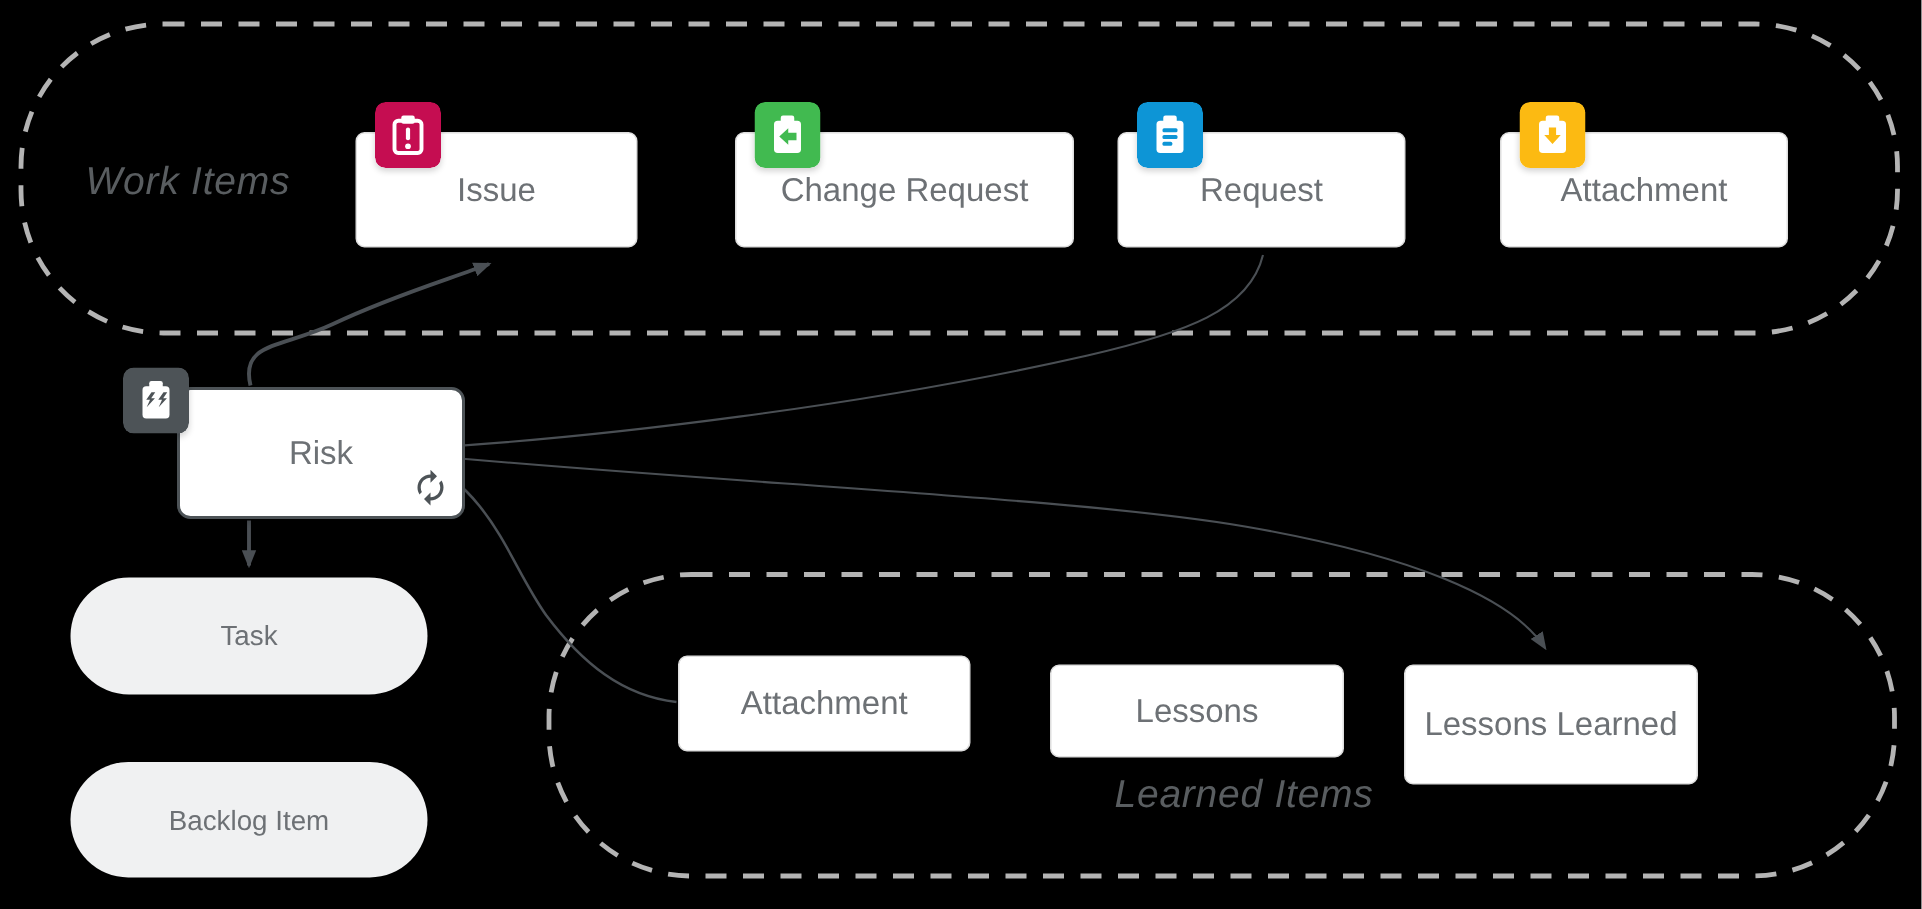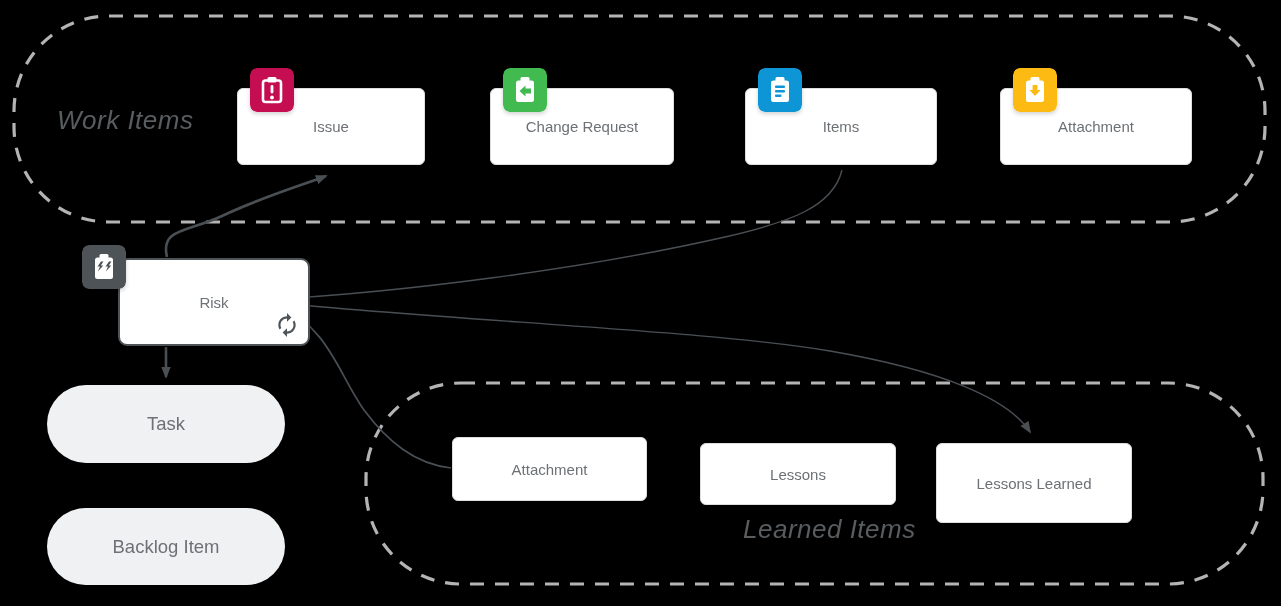--- a/index.html
+++ b/index.html
@@ -5,21 +5,21 @@
   html,body{margin:0;padding:0;background:#ffffff;}
   .canvas{
     position:relative;width:1281px;height:606px;background:#000000;
     font-family:"Liberation Sans",sans-serif;overflow:hidden;
   }
   svg.layer{position:absolute;left:0;top:0;z-index:1;}
   .card{
     position:absolute;background:#ffffff;border:1px solid #dedede;border-radius:6px;
     box-shadow:0 2px 5px rgba(0,0,0,.13);
     display:flex;align-items:center;justify-content:center;
-    color:#6d7175;font-size:15px;font-weight:400;z-index:2;box-sizing:border-box;
+    color:#6d7175;font-size:22px;font-weight:400;z-index:2;box-sizing:border-box;
   }
   .risk-card{border:2.5px solid #4d5357;border-radius:9px;box-shadow:0 2px 6px rgba(0,0,0,.18);margin-left:48px;}
   .pill{
     position:absolute;background:#f0f1f2;border-radius:40px;
     display:flex;align-items:center;justify-content:center;
     color:#6d7175;font-size:18.5px;z-index:2;
   }
   .node-icon{
     position:absolute;width:44px;height:44px;z-index:3;border-radius:7px;
     box-shadow:0 2px 4px rgba(0,0,0,.18);
@@ -58,32 +58,32 @@
     <span>Issue</span>
   </div>
   <svg class="node-icon" style="left:250px;top:68px;" viewBox="0 0 44 44">
     <rect width="44" height="44" rx="7" fill="#c50d51"></rect>
     <rect x="13" y="12.5" width="18" height="21.5" rx="2.5" fill="none" stroke="#ffffff" stroke-width="2.6"></rect>
     <rect x="17.5" y="9" width="9" height="5.5" rx="1.5" fill="#ffffff"></rect>
     <rect x="20.6" y="17" width="2.8" height="8.5" rx="1.4" fill="#ffffff"></rect>
     <circle cx="22" cy="29.5" r="1.9" fill="#ffffff"></circle>
   </svg>
 
-  <div class="card" style="left:490px;top:88px;width:184px;height:77px;">
+  <div class="card" style="left:490px;top:88px;width:226px;height:77px;">
     <span>Change Request</span>
   </div>
   <svg class="node-icon" style="left:503px;top:68px;" viewBox="0 0 44 44">
     <rect width="44" height="44" rx="7" fill="#41ba50"></rect>
     <rect x="13" y="12.5" width="18" height="21.5" rx="2.5" fill="#ffffff"></rect>
     <rect x="17.5" y="9" width="9" height="5.5" rx="1.5" fill="#ffffff"></rect>
     <path d="M 28 20.5 L 28 25.5 L 22.5 25.5 L 22.5 28.5 L 16.5 23 L 22.5 17.5 L 22.5 20.5 Z" fill="#41ba50"></path>
   </svg>
 
   <div class="card" style="left:745px;top:88px;width:192px;height:77px;">
-    <span>Items</span>
+    <span>Request</span>
   </div>
   <svg class="node-icon" style="left:758px;top:68px;" viewBox="0 0 44 44">
     <rect width="44" height="44" rx="7" fill="#0d95d6"></rect>
     <rect x="13" y="12.5" width="18" height="21.5" rx="2.5" fill="#ffffff"></rect>
     <rect x="17.5" y="9" width="9" height="5.5" rx="1.5" fill="#ffffff"></rect>
     <rect x="17" y="17.5" width="10" height="2.6" rx="1" fill="#0d95d6"></rect>
     <rect x="17" y="22" width="10" height="2.6" rx="1" fill="#0d95d6"></rect>
     <rect x="17" y="26.5" width="6.5" height="2.6" rx="1" fill="#0d95d6"></rect>
   </svg>
 

